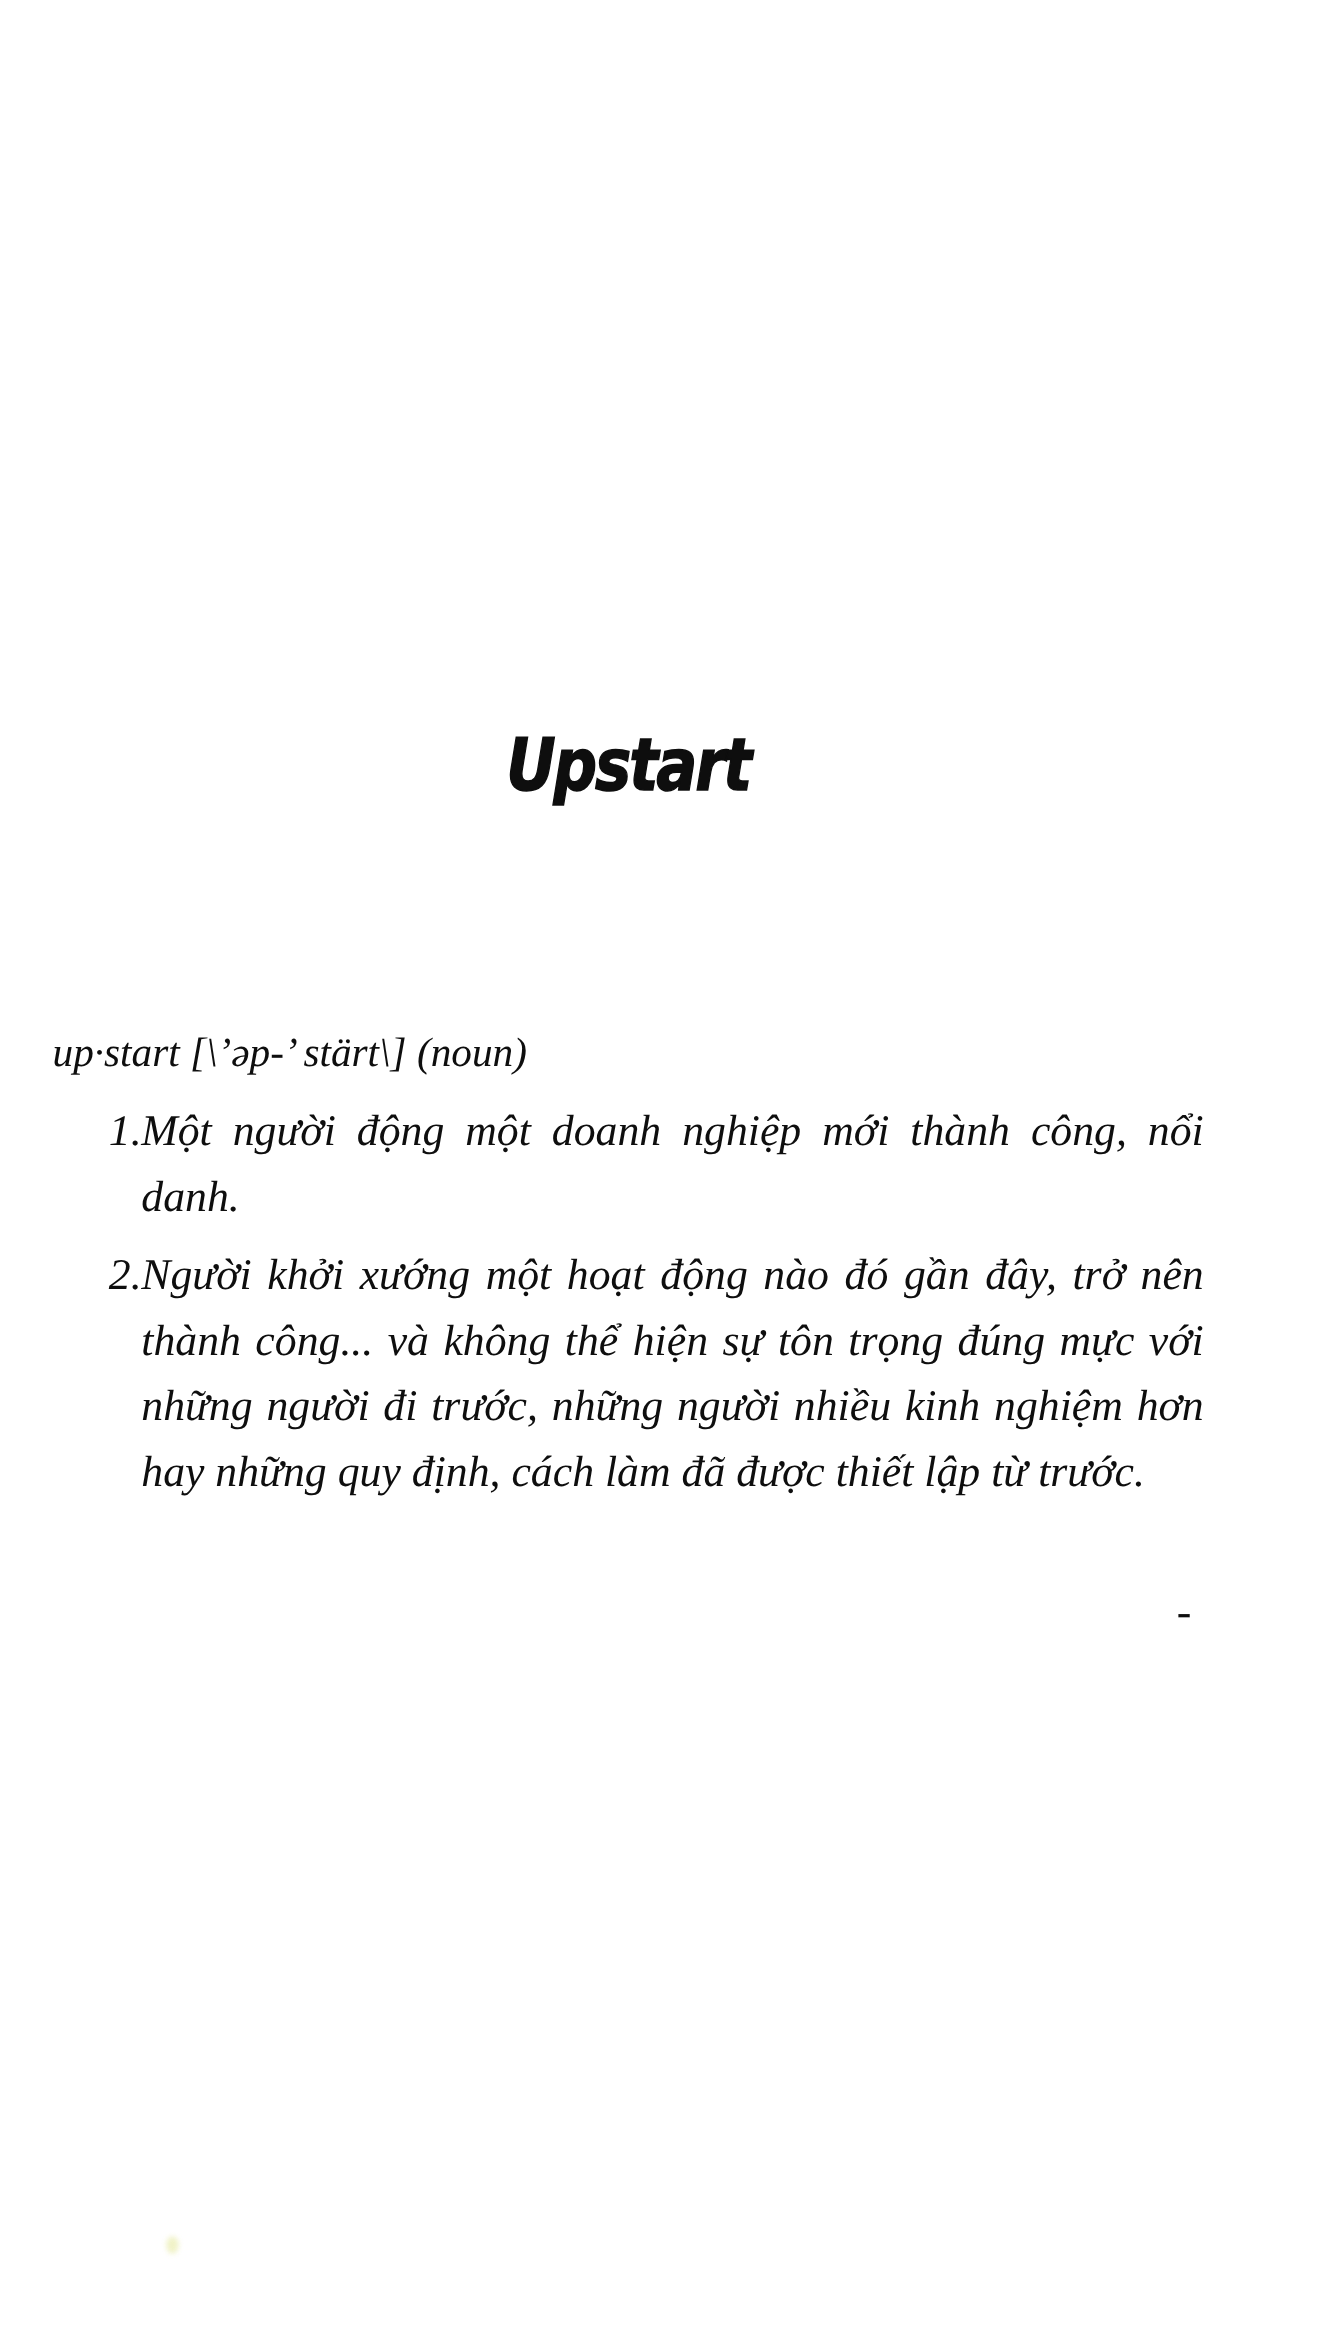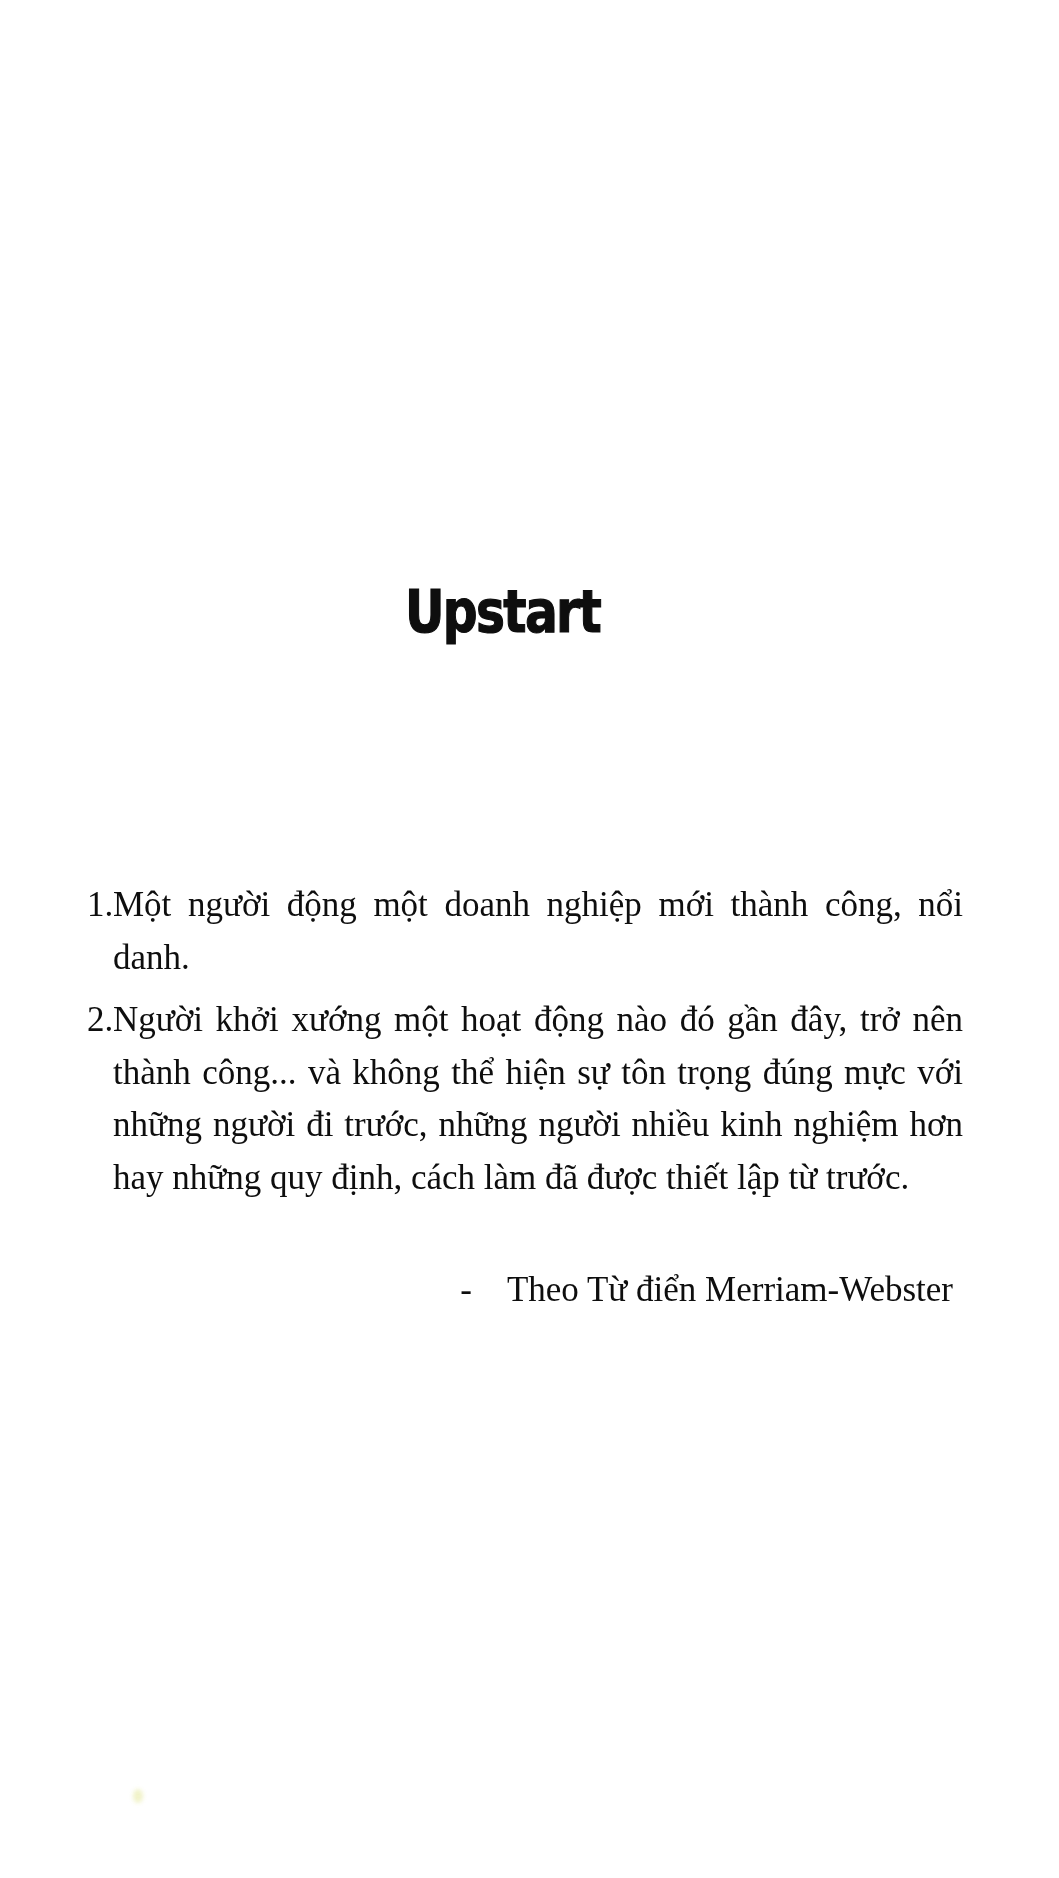--- a/index.html
+++ b/index.html
@@ -8,20 +8,21 @@
     background: #ffffff;
   }
   .page {
     position: relative;
     width: 1059px;
     height: 1878px;
     overflow: hidden;
     background: var(--paper, #ffffff);
     color: var(--ink, #0e0e0e);
     font-family: "Liberation Serif", "DejaVu Serif", serif;
+    font-style: italic;
   }
   .title {
     position: absolute;
     left: 42px;
     top: 583px;
     width: 921px;
     margin: 0;
     text-align: center;
     font-family: "DejaVu Sans", "Liberation Sans", sans-serif;
     font-weight: bold;
@@ -92,32 +93,32 @@
     opacity: 0.9;
   }
 </style>
 </head>
 <body>
 
 <div class="page">
 
   <h1 class="title">Upstart</h1>
 
+  <p class="pronunciation">up·start [\’əp-’ stärt\] (noun)</p>
 
   <ol class="definitions">
     <li class="def">
       <span class="def-num">1.</span>
       <span class="def-text">Một người động một doanh nghiệp mới thành công, nổi danh.</span>
     </li>
     <li class="def">
       <span class="def-num">2.</span>
       <span class="def-text">Người khởi xướng một hoạt động nào đó gần đây, trở nên thành công... và không thể hiện sự tôn trọng đúng mực với những người đi trước, những người nhiều kinh nghiệm hơn hay những quy định, cách làm đã được thiết lập từ trước.</span>
     </li>
   </ol>
 
   <p class="attribution">
     <span class="attr-dash">-</span>
-    <span class="attr-text">Theo Từ điển Merriam-Webster</span>
   </p>
 
   <div class="scan-artifact"></div>
 
 </div>
 
 </body></html>

